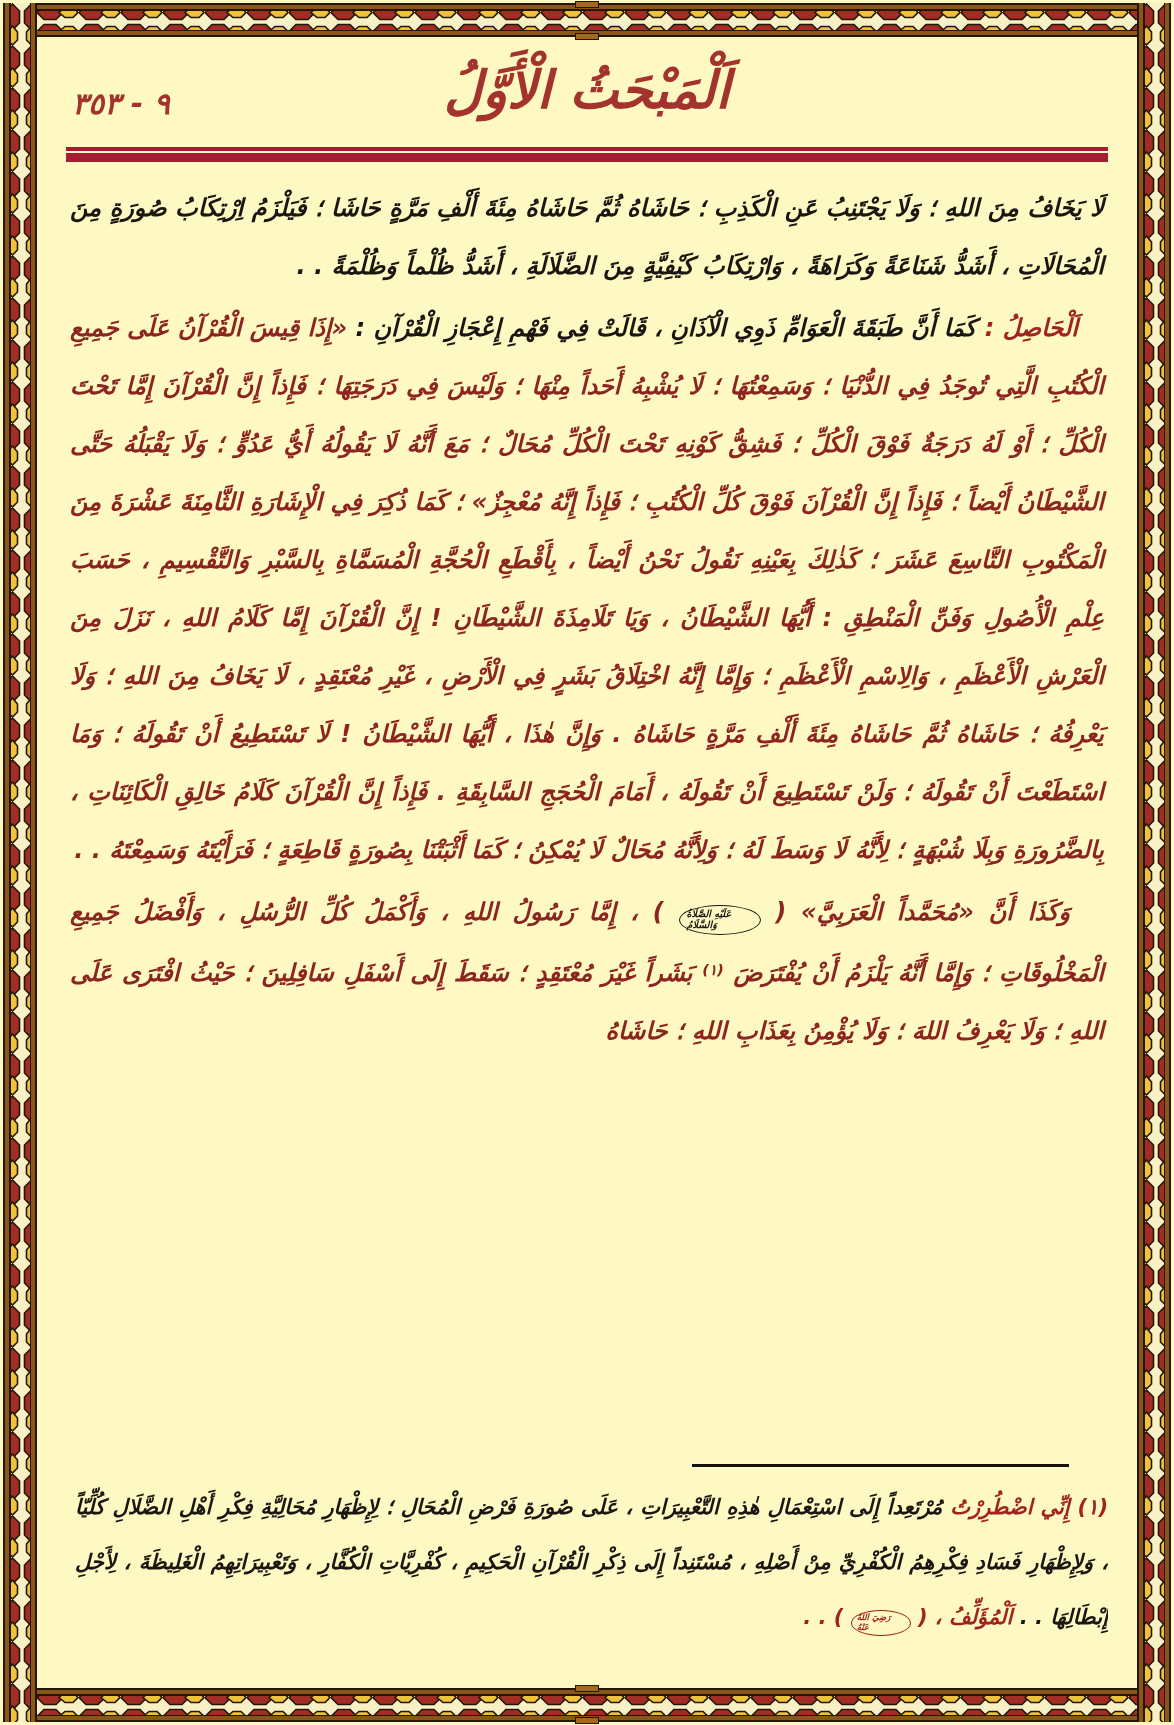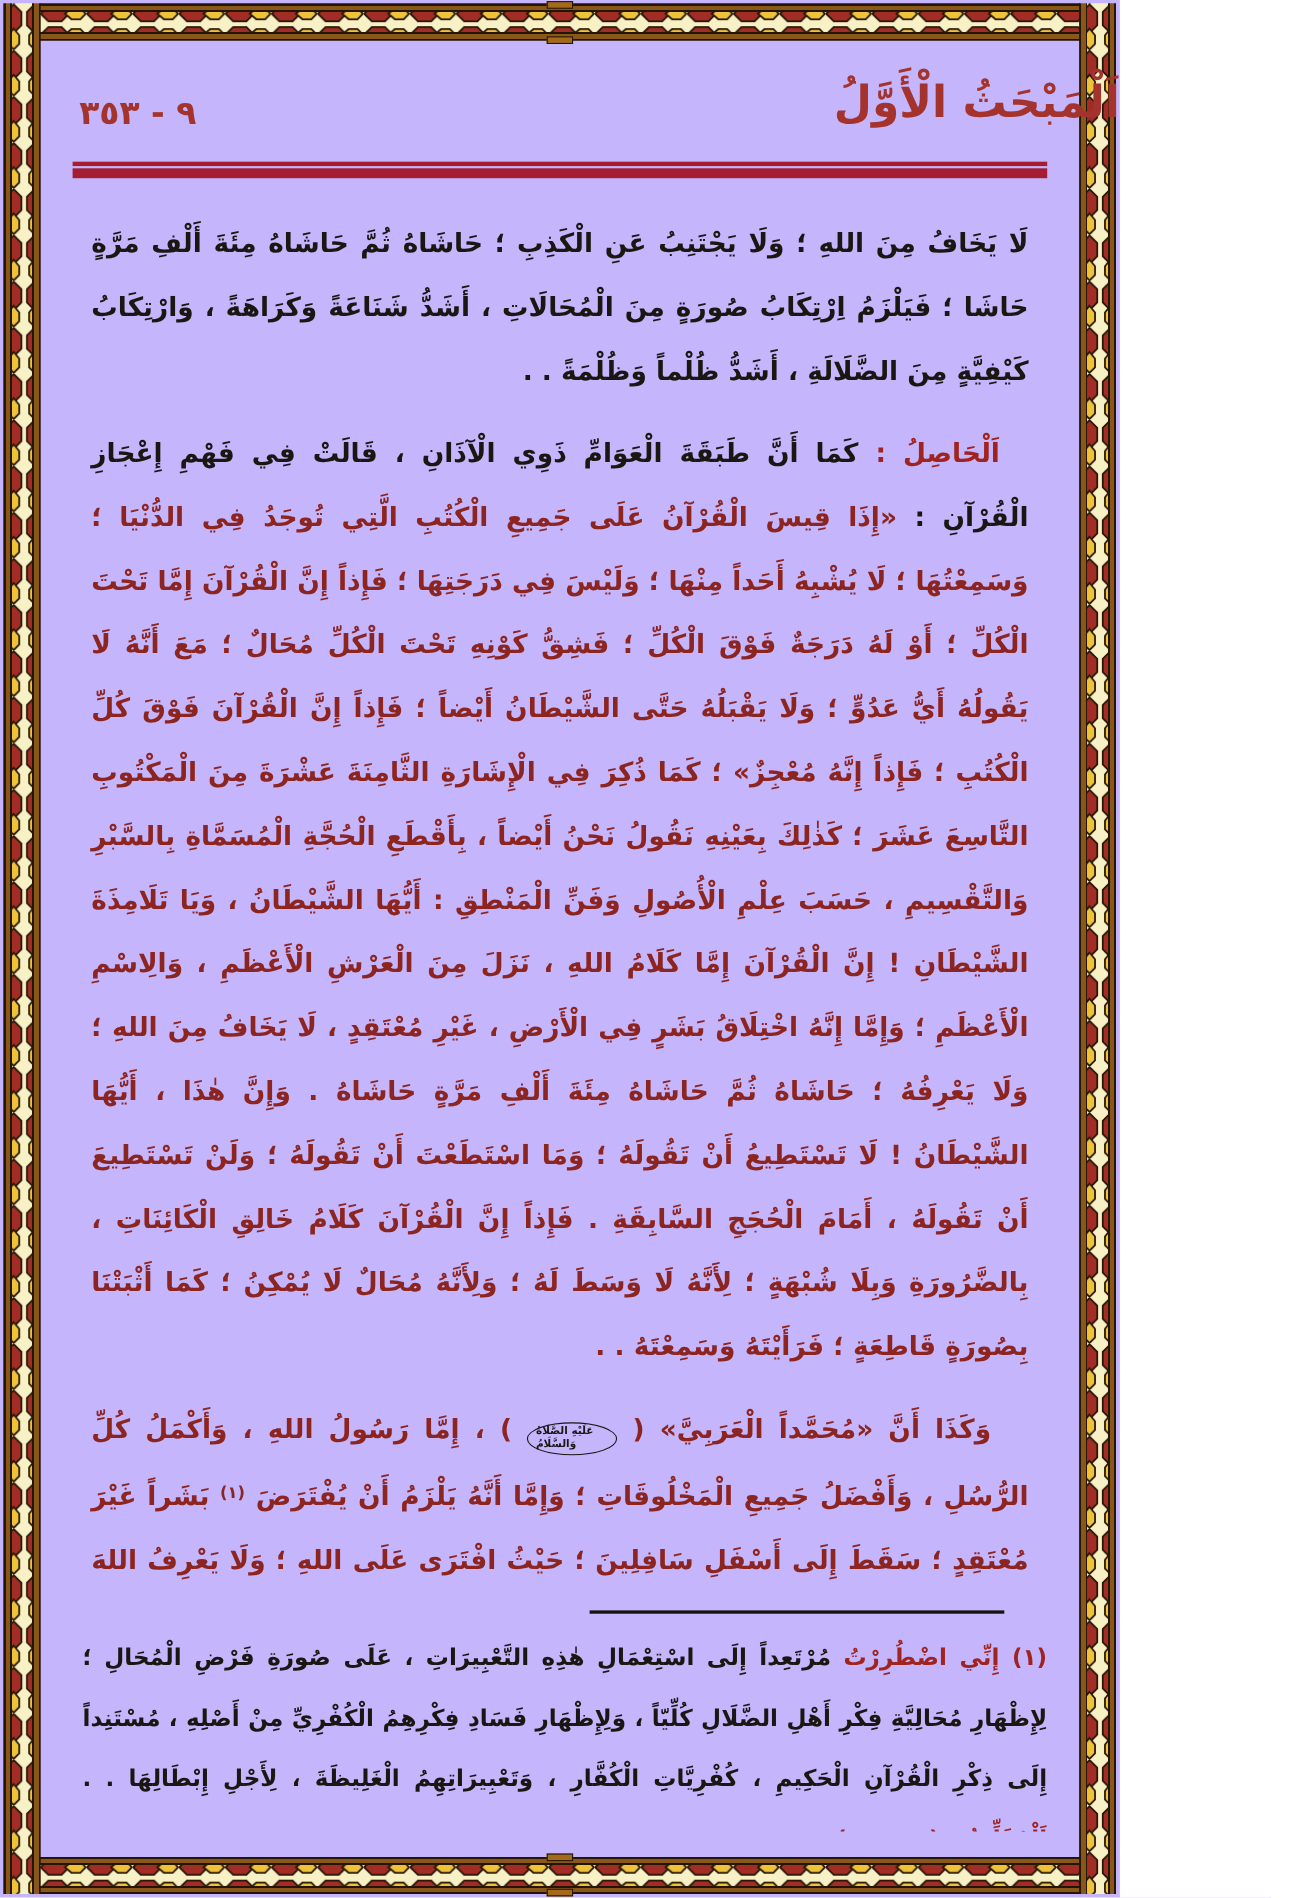--- a/index.html
+++ b/index.html
@@ -1,41 +1,41 @@
 <!DOCTYPE html>
 <html lang="ar"><head>
 <meta charset="utf-8">
 <style>
   html,body{margin:0;padding:0;background:#ffffff;}
   .page{
-    position:relative;width:1018px;height:1725px;background:#c4b5fd;
-    overflow:hidden;font-family:"DejaVu Sans",sans-serif;
+    position:relative;width:1174px;height:1725px;background:#fef9c3;
+    overflow:hidden;font-family:"DejaVu Sans",sans-serif;font-style:italic;
   }
   
   .strip{position:absolute;}
   .strip svg{display:block;width:100%;height:100%;}
   .b-top{left:36px;right:36px;top:3px;height:34px;}
   .b-bottom{left:36px;right:36px;bottom:3px;height:34px;}
   .b-left{top:3px;bottom:3px;left:3px;width:34px;}
   .b-right{top:3px;bottom:3px;right:3px;width:34px;}
   .tab{position:absolute;left:50%;transform:translateX(-50%);width:24px;height:7px;
        background:#A46A1C;border:1.5px solid #241505;box-sizing:border-box;}
   .tab-t-out{top:1px;} .tab-t-in{top:33px;} .tab-b-out{bottom:1px;} .tab-b-in{bottom:33px;}
   
   .page-number{position:absolute;top:86px;left:72px;font-size:30px;font-weight:bold;
                color:#A3332C;direction:rtl;letter-spacing:2px;}
-  .title{position:absolute;top:70px;left:0;right:0;text-align:right;font-size:40px;
+  .title{position:absolute;top:60px;left:0;right:0;text-align:center;font-size:52px;
          font-weight:bold;color:#A3332C;direction:rtl;}
   .rule-thin{position:absolute;top:147px;left:66px;right:66px;height:4px;background:#A41D30;}
   .rule-thick{position:absolute;top:153px;left:66px;right:66px;height:9px;background:#A41D30;}
   
   .body{position:absolute;top:175px;left:66px;right:66px;direction:rtl;text-align:justify;
         font-weight:bold;font-size:24px;line-height:58px;color:#1B1611;
         max-height:1285px;overflow:hidden;}
-  .body p{margin:17px;padding:0;}
+  .body p{margin:4px;padding:0;}
   .p2{text-indent:26px;}
   .p3{text-indent:34px;margin-top:6px;}
   .red{color:#8C2420;}
   .lead-red{color:#A02320;}
   .fn-ref{font-size:0.62em;vertical-align:6px;}
   
   .seal{display:inline-block;direction:rtl;font-size:9.5px;line-height:1.15;font-weight:bold;
         border:1.5px solid currentColor;border-radius:50%;padding:3px 7px;max-width:66px;
         text-align:left;vertical-align:-8px;white-space:normal;text-indent:0;}
   .seal-black{color:#1B1611;}

